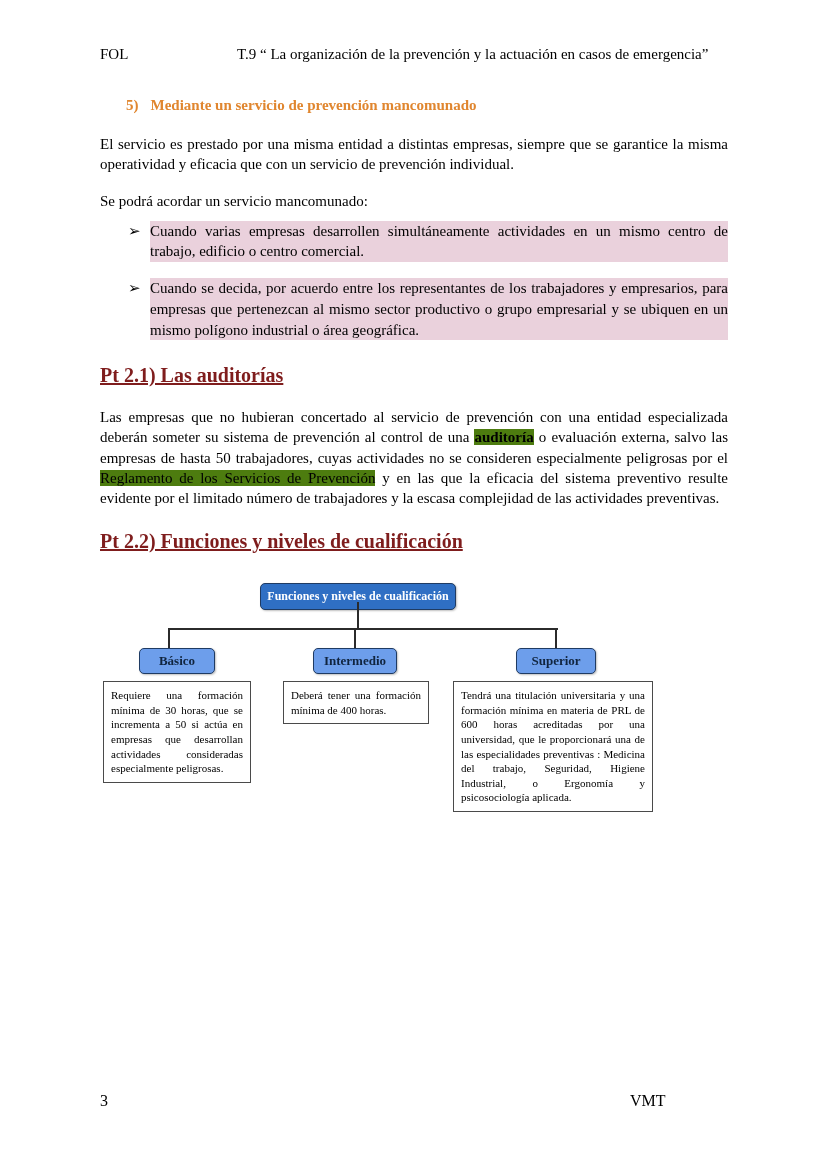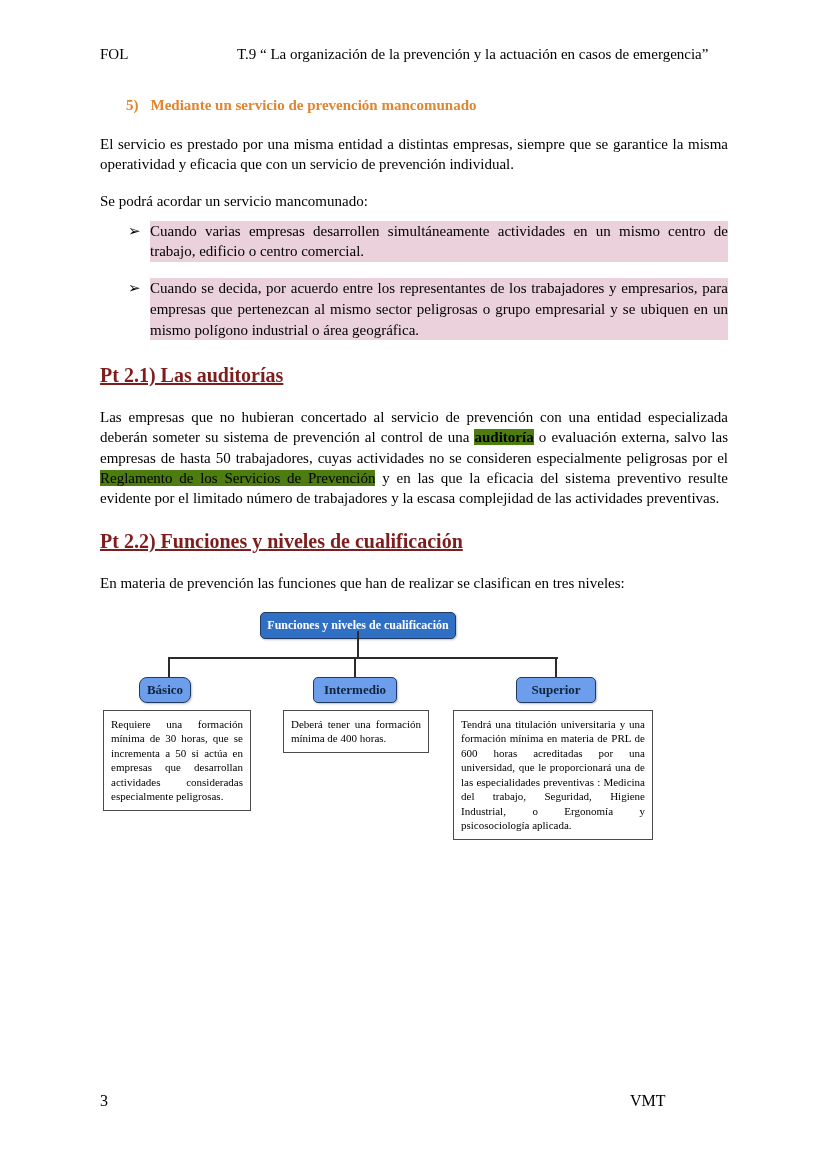--- a/index.html
+++ b/index.html
@@ -74,21 +74,21 @@
   .node-root {
     left: 160px; top: 10px; width: 196px; height: 27px;
     background: #2f6fc4;
     color: #ffffff; font-weight: bold; font-size: 12px;
   }
   .node-level {
     top: 75px; height: 26px;
     background: #6d9eeb;
     color: #10243e; font-weight: bold; font-size: 13px;
   }
-  .node-basico     { left: 39px;  width: 52px; border-radius: 8px; }
+  .node-basico     { left: 39px;  width: 76px; }
   .node-intermedio { left: 213px; width: 84px; }
   .node-superior   { left: 416px; width: 80px; }
 
   .line { position: absolute; background: #2b2b2b; }
   .line-v-root { left: 257px; top: 29px; width: 2px; height: 27px; }
   .line-h      { left: 68px;  top: 55px; width: 390px; height: 2px; }
   .line-v-1    { left: 68px;  top: 55px; width: 2px; height: 21px; }
   .line-v-2    { left: 254px; top: 55px; width: 2px; height: 21px; }
   .line-v-3    { left: 455px; top: 55px; width: 2px; height: 21px; }
 
@@ -128,30 +128,29 @@
 
     <p class="body-text mb10">Se podrá acordar un servicio mancomunado:</p>
 
     <div class="bullet mb1">
       <span class="marker">➢</span>
       <span class="bullet-text">Cuando varias empresas desarrollen simultáneamente actividades en un mismo centro de trabajo, edificio o centro comercial.</span>
     </div>
 
     <div class="bullet mb2">
       <span class="marker">➢</span>
-      <span class="bullet-text">Cuando se decida, por acuerdo entre los representantes de los trabajadores y empresarios, para empresas que pertenezcan al mismo sector peligrosas o grupo empresarial y se ubiquen en un mismo polígono industrial o área geográfica.</span>
+      <span class="bullet-text">Cuando se decida, por acuerdo entre los representantes de los trabajadores y empresarios, para empresas que pertenezcan al mismo sector productivo o grupo empresarial y se ubiquen en un mismo polígono industrial o área geográfica.</span>
     </div>
 
     <div class="h-green">Pt 2.1) Las auditorías</div>
 
     <p class="body-text mb22"><span>Las empresas que no hubieran concertado al servicio de prevención con una entidad especializada deberán someter su sistema de prevención al control de una </span><span class="hl-green bold">auditoría</span><span> o evaluación externa, salvo las empresas de hasta 50 trabajadores, cuyas actividades no se consideren especialmente peligrosas por el </span><span class="hl-green">Reglamento de los Servicios de Prevención</span><span> y en las que la eficacia del sistema preventivo resulte evidente por el limitado número de trabajadores y la escasa complejidad de las actividades preventivas.</span></p>
 
     <div class="h-green">Pt 2.2) Funciones y niveles de cualificación</div>
 
-    <p class="body-text mb8">En materia de prevención las funciones que han de realizar se clasifican en tres niveles:</p>
 
     <div class="diagram">
       <div class="node node-root">Funciones y niveles de cualificación</div>
 
       <div class="line line-v-root"></div>
       <div class="line line-h"></div>
       <div class="line line-v-1"></div>
       <div class="line line-v-2"></div>
       <div class="line line-v-3"></div>
 

